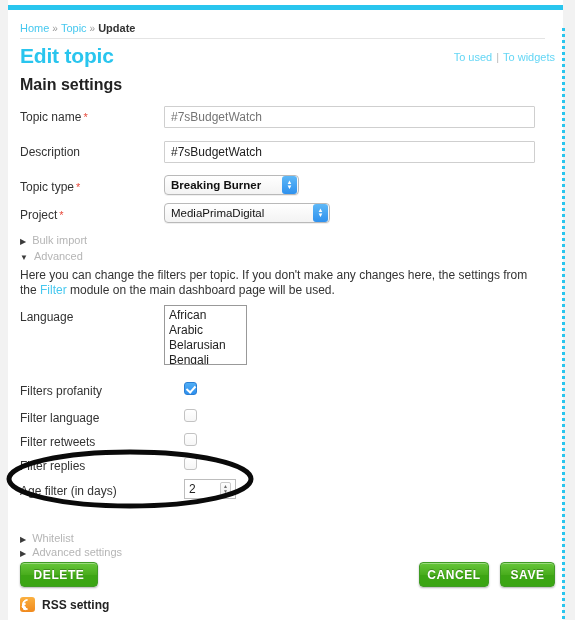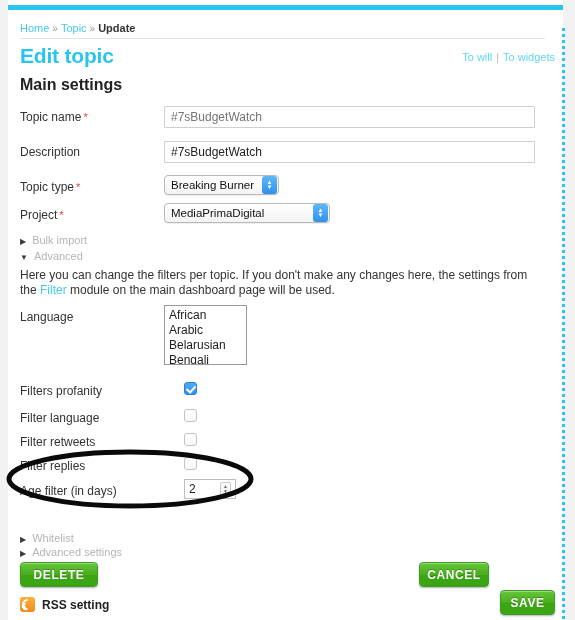--- a/index.html
+++ b/index.html
@@ -174,21 +174,21 @@
     background:linear-gradient(to bottom,#67c63a 0%,#49ad1d 50%,#3da514 51%,#3aa513 100%);
     color:#fff; font-weight:bold; font-size:12px;
     letter-spacing:0.6px;
     display:flex; align-items:center; justify-content:center;
     text-shadow:0 -1px 0 rgba(0,0,0,.25);
     box-shadow:0 1px 2px rgba(0,0,0,.3), inset 0 1px 0 rgba(255,255,255,.35);
     cursor:pointer; padding:0 12px;
   }
   #btn-delete { left:20px; top:562px; width:78px; }
   #btn-cancel { right:86px; top:562px; width:70px; }
-  #btn-save   { right:20px; top:590px; width:55px; }
+  #btn-save   { right:20px; top:562px; width:55px; }
 
   
   #rss { position:absolute; left:20px; top:597px; display:flex; align-items:center;justify-content:center; }
   #rss-icon {
     width:15px; height:15px; border-radius:3px;
     background:linear-gradient(to bottom,#fbb040,#f08a1e);
     position:relative; margin-right:7px; flex:none;
   }
   #rss-icon .dot {
     position:absolute; left:2.5px; bottom:2.5px;
@@ -218,37 +218,37 @@
   <div id="topbar"></div>
   <div id="dotted-right"></div>
 
   <div id="breadcrumb">
     <a class="lnk" href="#">Home</a><span class="sep">»</span><a class="lnk" href="#">Topic</a><span class="sep">»</span><span class="cur">Update</span>
   </div>
   <div id="bc-rule"></div>
 
   <div id="title">Edit topic</div>
   <div id="header-links">
-    <a href="#">To will</a><span class="bar">|</span><a href="#">To widgets</a>
+    <a href="#">To used</a><span class="bar">|</span><a href="#">To widgets</a>
   </div>
   <div id="subtitle">Main settings</div>
 
   <div class="row" style="top:110px;">
     <span class="lbl"><span>Topic name</span><span class="req">*</span></span>
     <input class="txtinput ph" type="text" placeholder="#7sBudgetWatch" style="">
   </div>
 
   <div class="row" style="top:145px;">
     <span class="lbl"><span>Description</span></span>
     <input class="txtinput" type="text" value="#7sBudgetWatch" style="">
   </div>
 
   <div class="row" style="top:180px;">
     <span class="lbl"><span>Topic type</span><span class="req">*</span></span>
-    <div class="sel" style="width:115px;">
+    <div class="sel" style="width:135px;font-weight:bold;">
       <span class="seltext">Breaking Burner</span>
       <span class="arrowbox">
           <span class="ar">▲</span>
           <span class="ar">▼</span>
         </span>
     </div>
   </div>
 
   <div class="row" style="top:208px;">
     <span class="lbl"><span>Project</span><span class="req">*</span></span>

